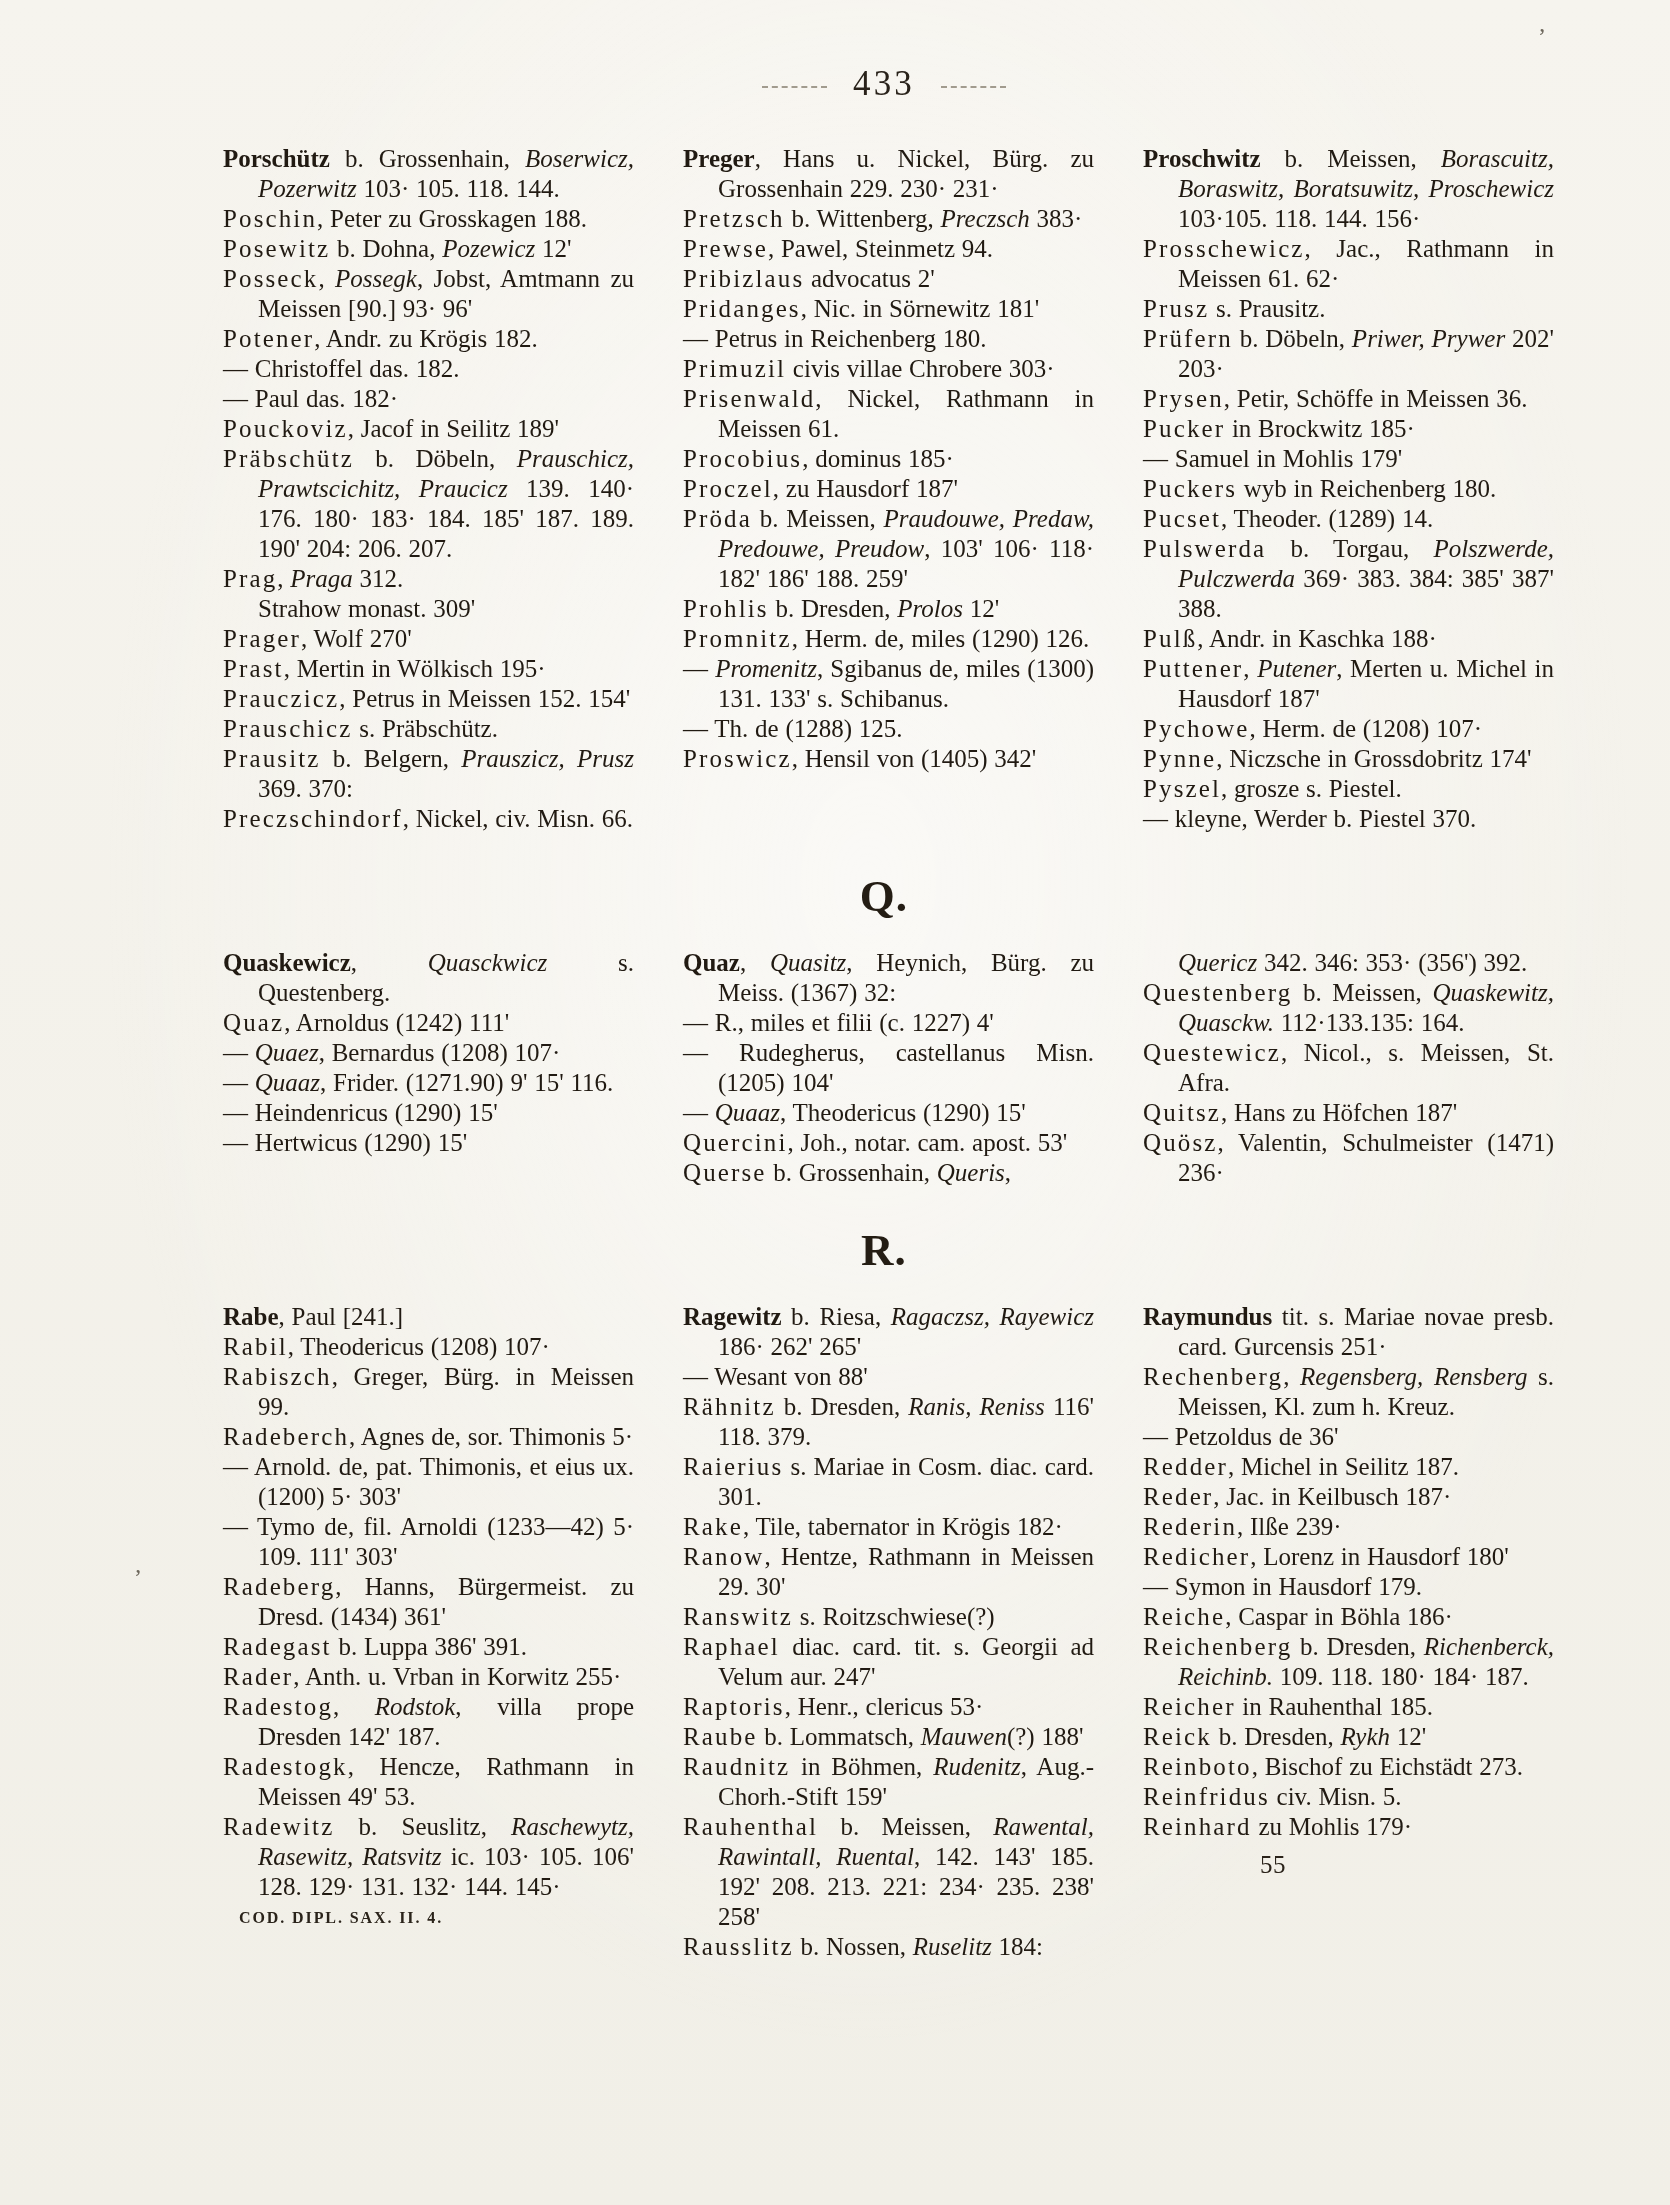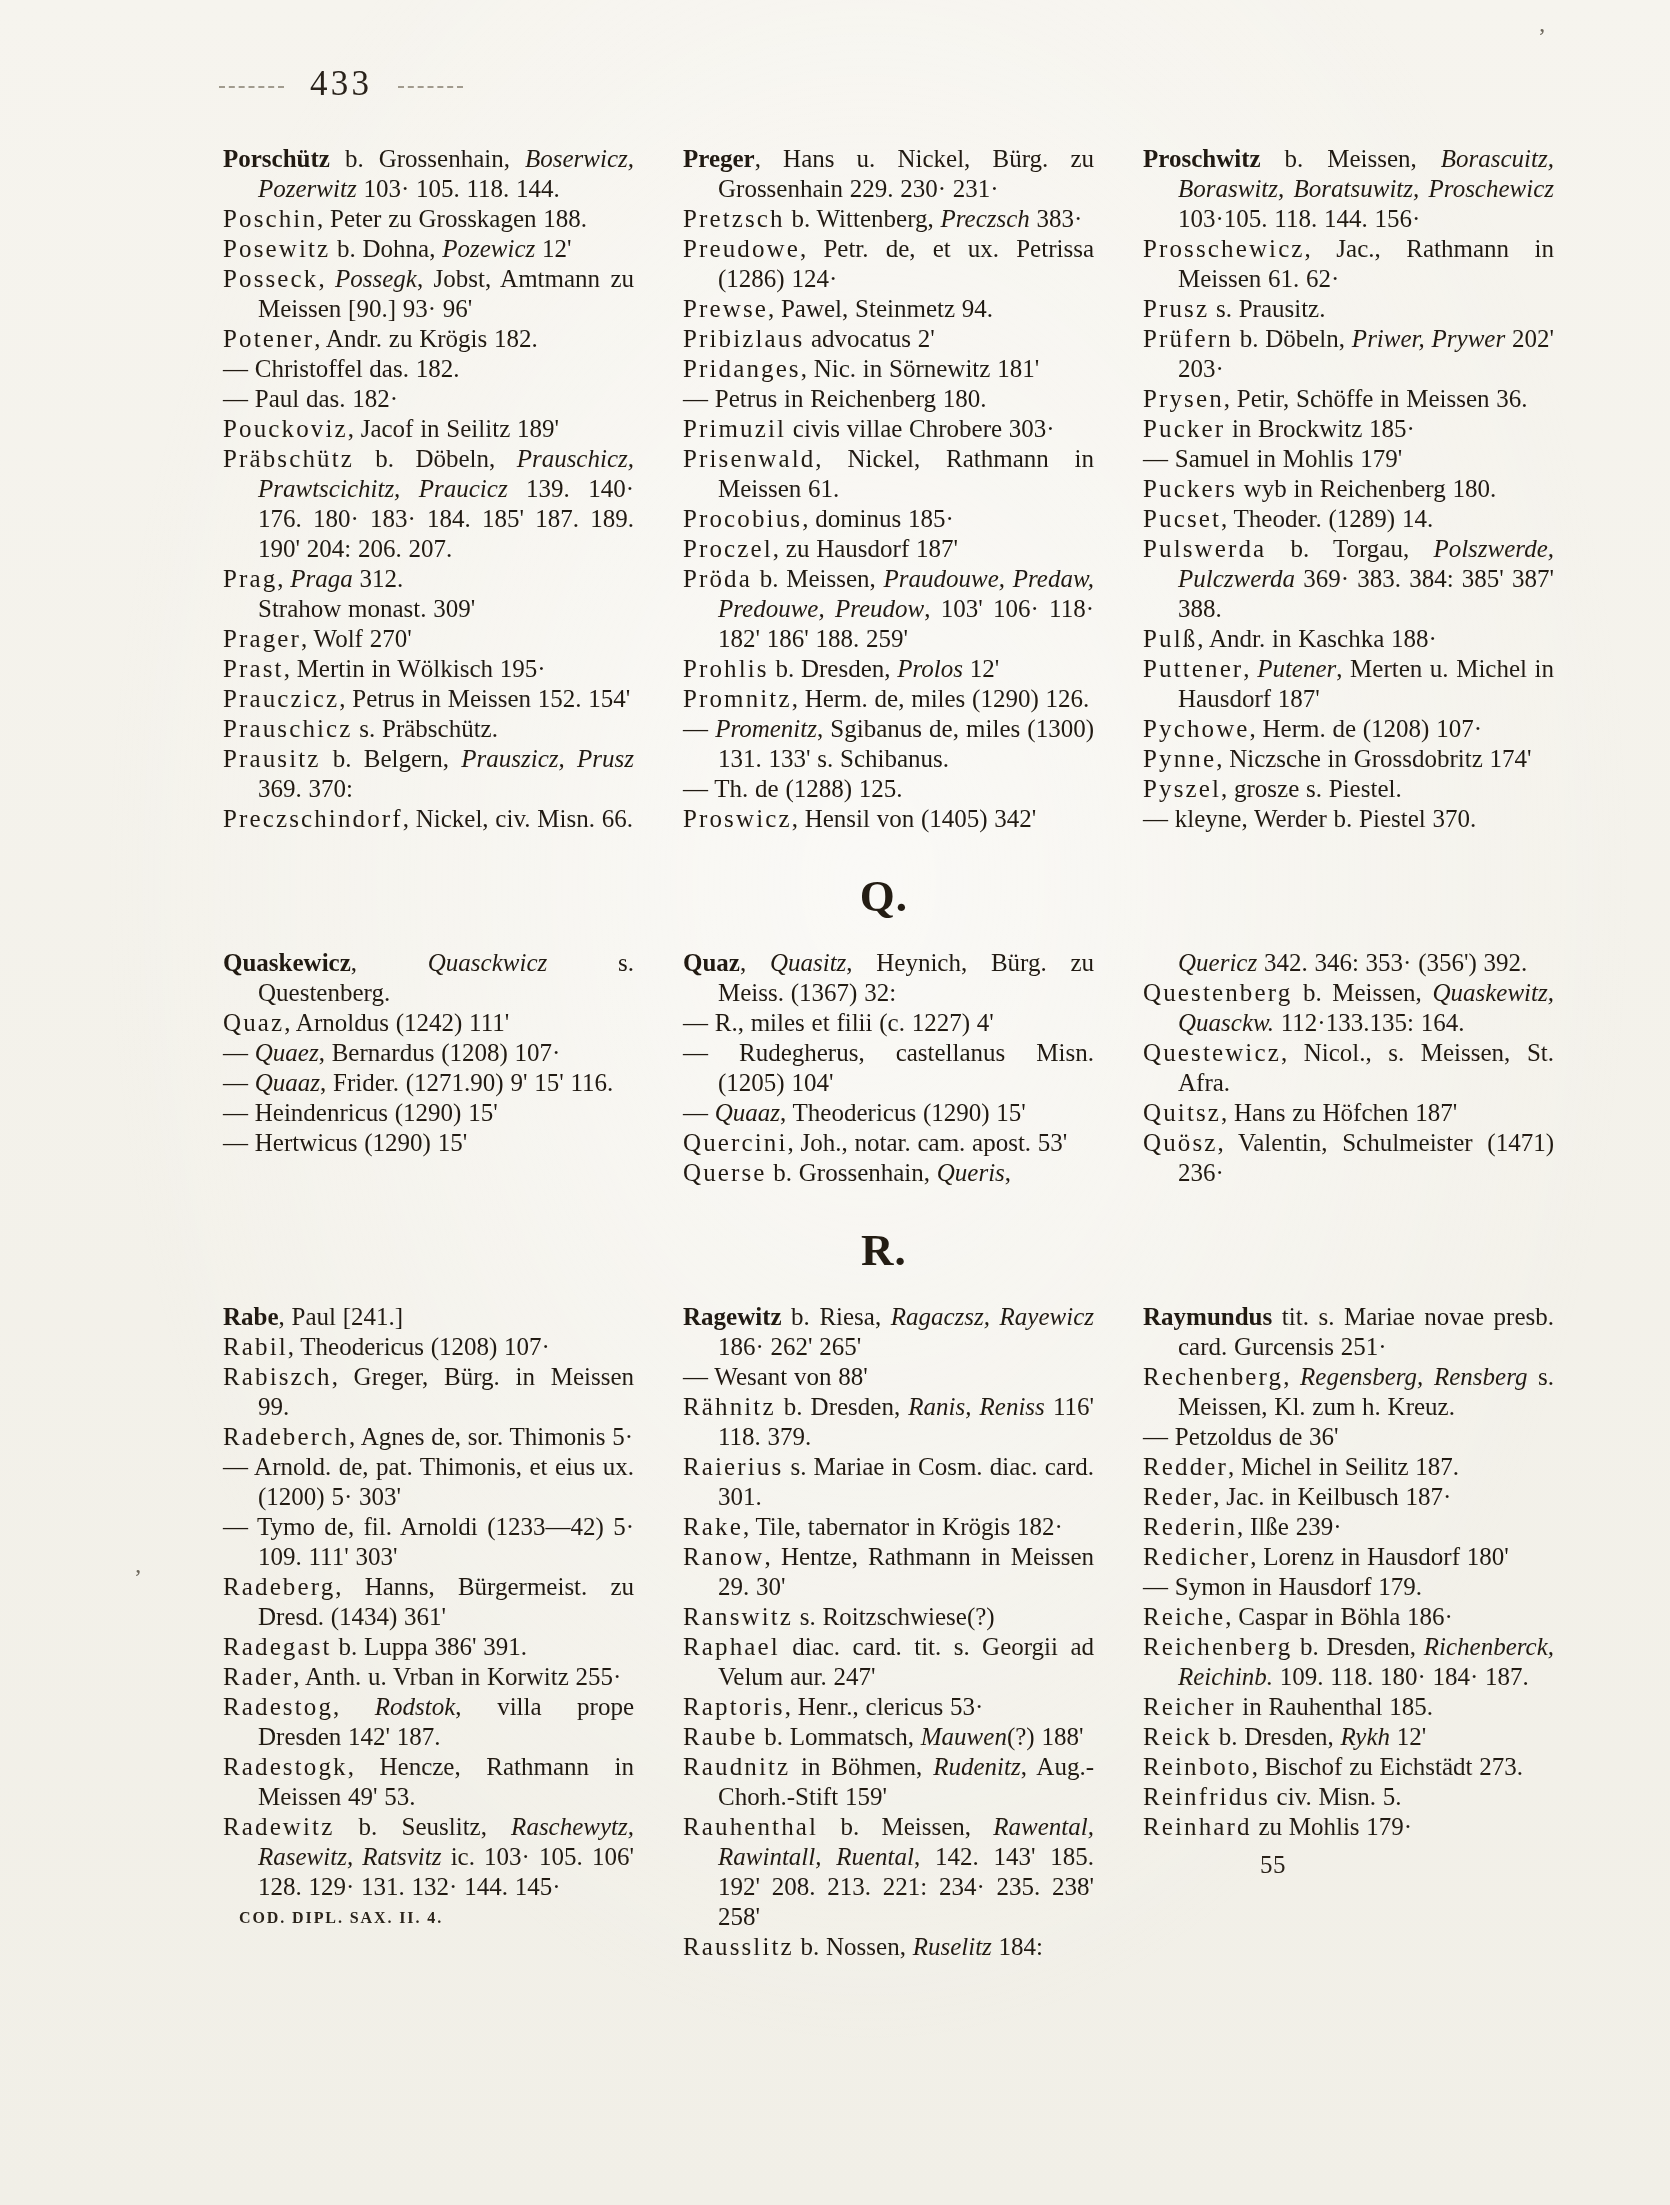--- a/index.html
+++ b/index.html
@@ -16,21 +16,21 @@
       linear-gradient(#f6f4ee, #f1efe7);
   }
   .page {
     position: relative;
     width: 100%;
     height: 100%;
     padding: 64px 122px 0 219px;
   }
   .page-header {
     display: flex;
-    justify-content: flex-start;
+    justify-content: center;
     align-items: center;
     gap: 26px;
     margin-bottom: 40px;
   }
   .page-number {
     font-size: 35px;
     letter-spacing: 3.2px;
     color: #29221a;
   }
   .dash-rule {
@@ -116,21 +116,20 @@
           <p class="entry"><span class="seg-sp">Prager</span><span class="seg-n">, Wolf 270'</span></p>
           <p class="entry"><span class="seg-sp">Prast</span><span class="seg-n">, Mertin in Wölkisch 195·</span></p>
           <p class="entry"><span class="seg-sp">Prauczicz</span><span class="seg-n">, Petrus in Meissen 152. 154'</span></p>
           <p class="entry"><span class="seg-sp">Prauschicz</span><span class="seg-n"> s. Präbschütz.</span></p>
           <p class="entry"><span class="seg-sp">Prausitz</span><span class="seg-n"> b. Belgern, </span><span class="seg-i">Prauszicz, Prusz</span><span class="seg-n"> 369. 370:</span></p>
           <p class="entry"><span class="seg-sp">Preczschindorf</span><span class="seg-n">, Nickel, civ. Misn. 66.</span></p>
         </div>
       <div class="col">
           <p class="entry"><span class="seg-b">Preger</span><span class="seg-n">, Hans u. Nickel, Bürg. zu Grossenhain 229. 230· 231·</span></p>
           <p class="entry"><span class="seg-sp">Pretzsch</span><span class="seg-n"> b. Wittenberg, </span><span class="seg-i">Preczsch</span><span class="seg-n"> 383·</span></p>
-          <p class="entry"><span class="seg-sp">Preudowe</span><span class="seg-n">, Petr. de, et ux. Petrissa (1286) 124·</span></p>
           <p class="entry"><span class="seg-sp">Prewse</span><span class="seg-n">, Pawel, Steinmetz 94.</span></p>
           <p class="entry"><span class="seg-sp">Pribizlaus</span><span class="seg-n"> advocatus 2'</span></p>
           <p class="entry"><span class="seg-sp">Pridanges</span><span class="seg-n">, Nic. in Sörnewitz 181'</span></p>
           <p class="entry"><span class="seg-n">— Petrus in Reichenberg 180.</span></p>
           <p class="entry"><span class="seg-sp">Primuzil</span><span class="seg-n"> civis villae Chrobere 303·</span></p>
           <p class="entry"><span class="seg-sp">Prisenwald</span><span class="seg-n">, Nickel, Rathmann in Meissen 61.</span></p>
           <p class="entry"><span class="seg-sp">Procobius</span><span class="seg-n">, dominus 185·</span></p>
           <p class="entry"><span class="seg-sp">Proczel</span><span class="seg-n">, zu Hausdorf 187'</span></p>
           <p class="entry"><span class="seg-sp">Pröda</span><span class="seg-n"> b. Meissen, </span><span class="seg-i">Praudouwe, Predaw, Predouwe, Preudow</span><span class="seg-n">, 103' 106· 118· 182' 186' 188. 259'</span></p>
           <p class="entry"><span class="seg-sp">Prohlis</span><span class="seg-n"> b. Dresden, </span><span class="seg-i">Prolos</span><span class="seg-n"> 12'</span></p>

